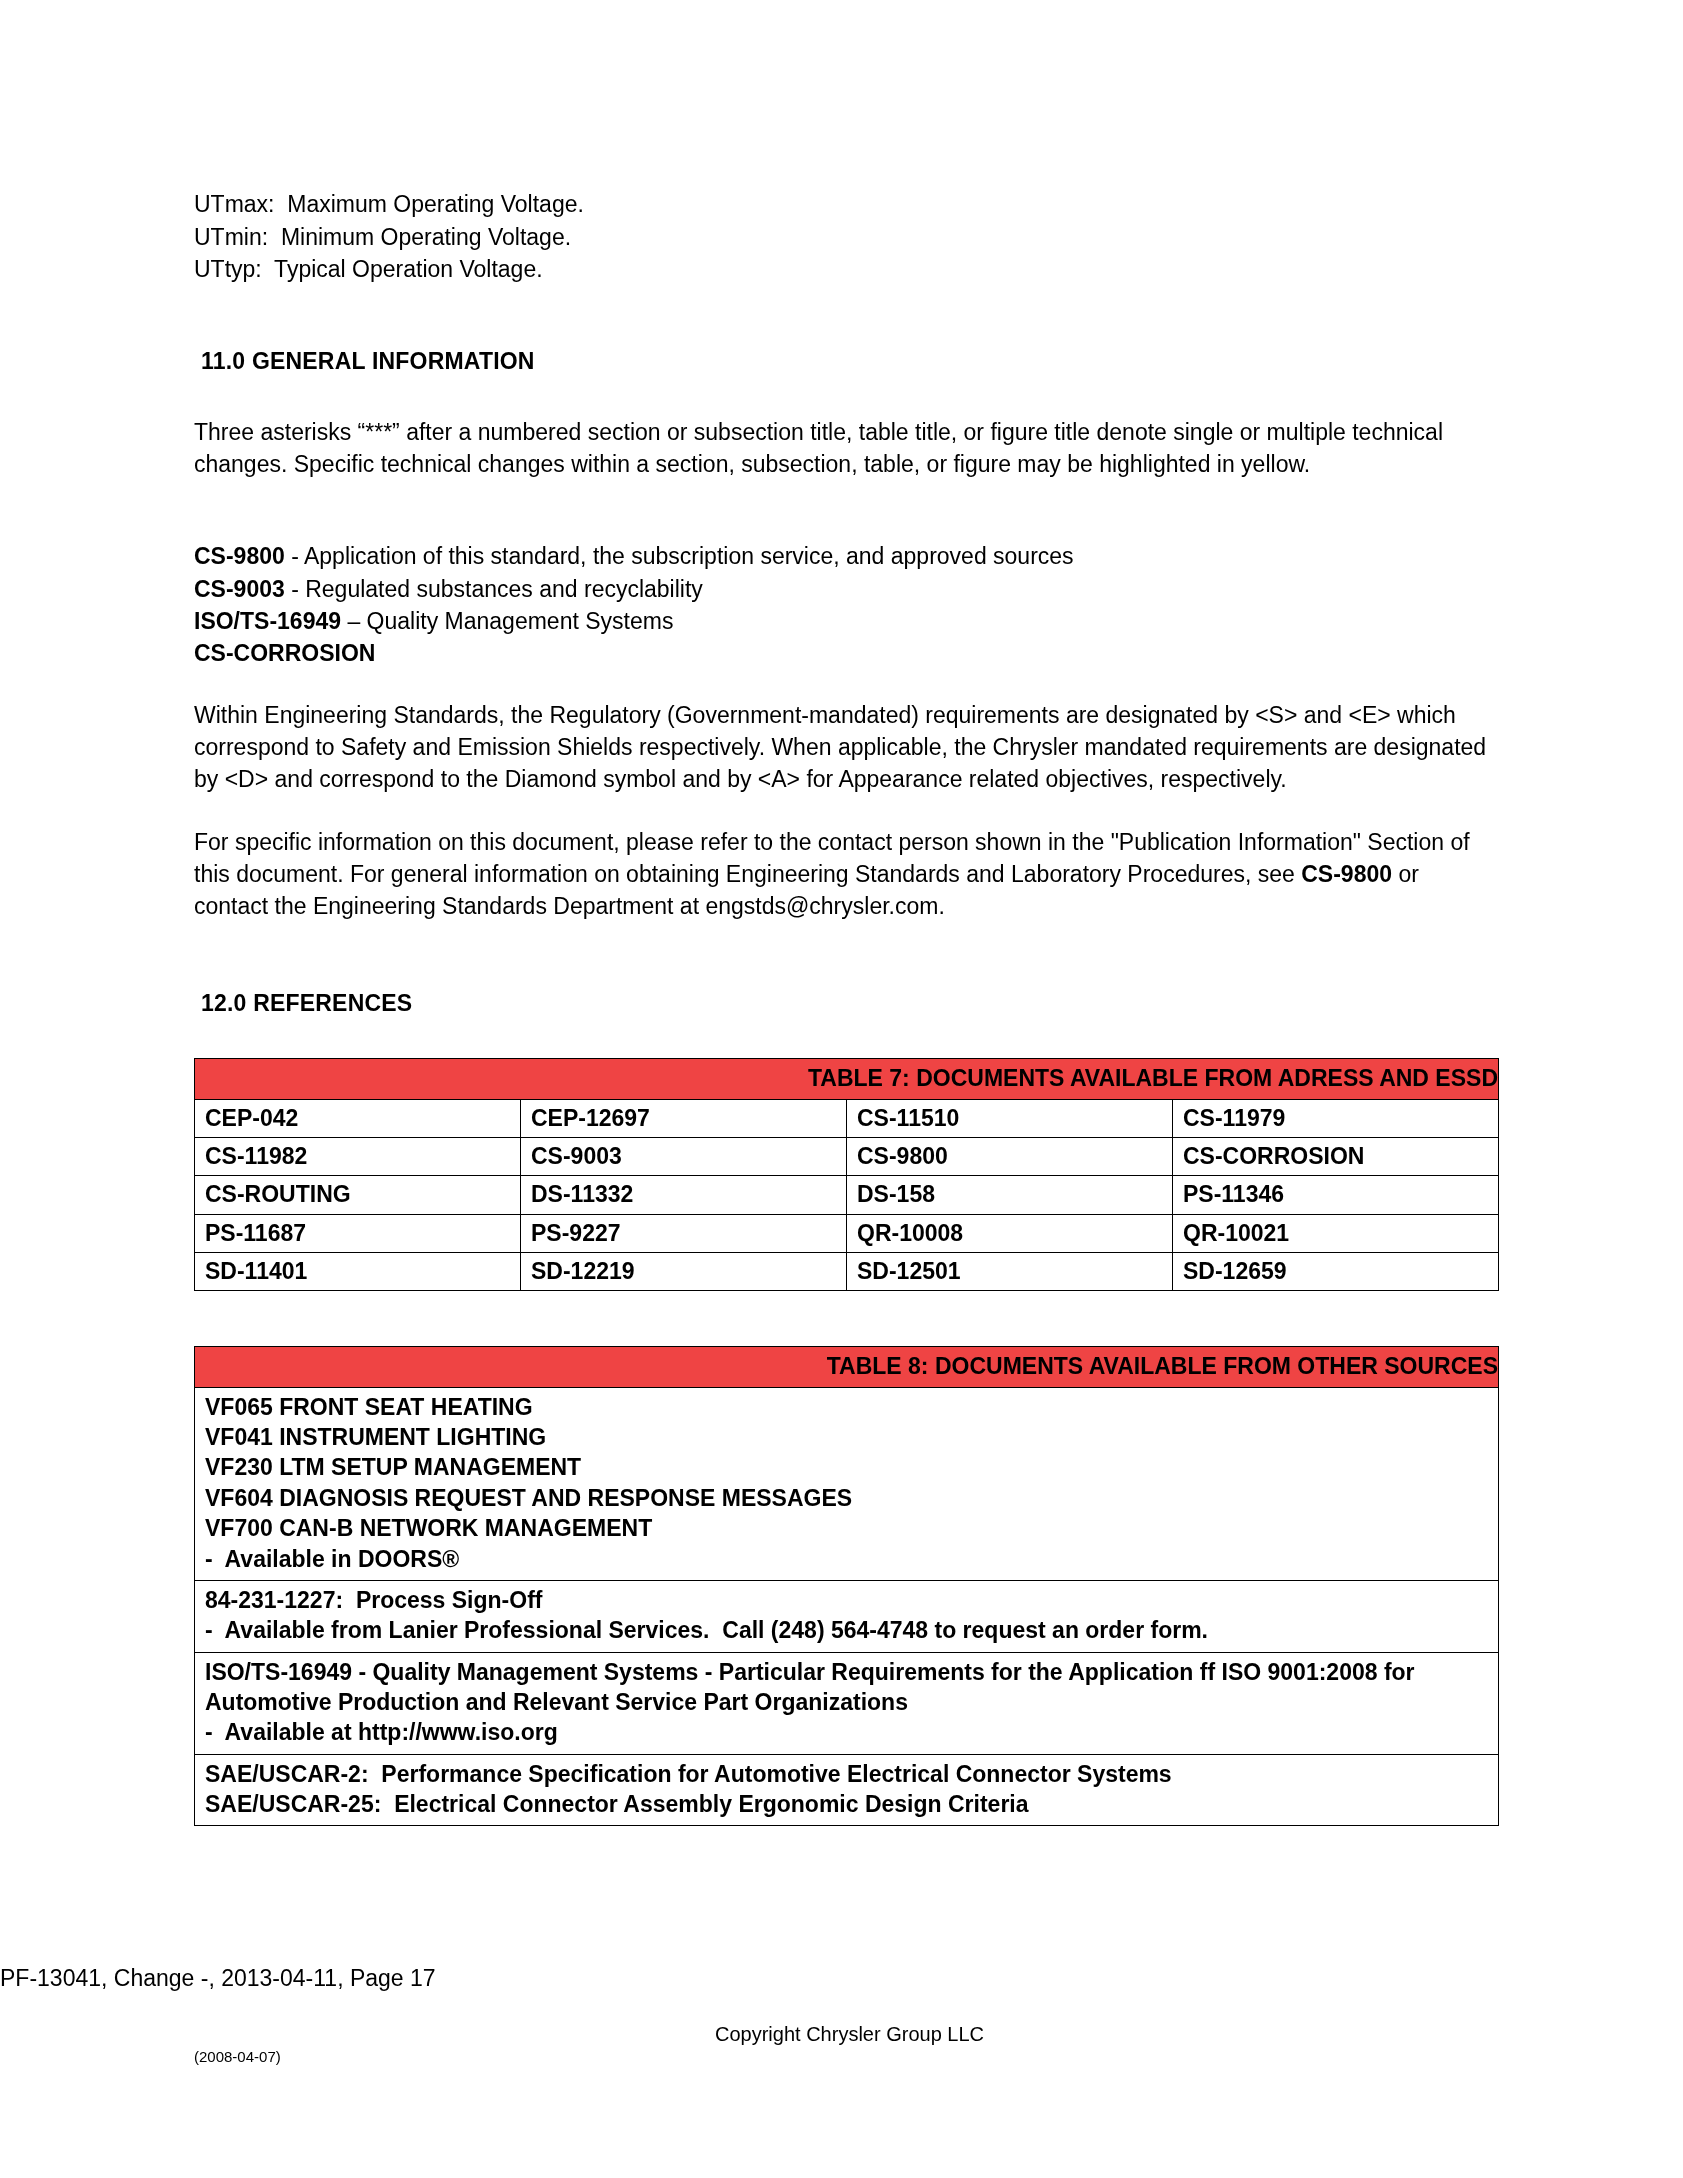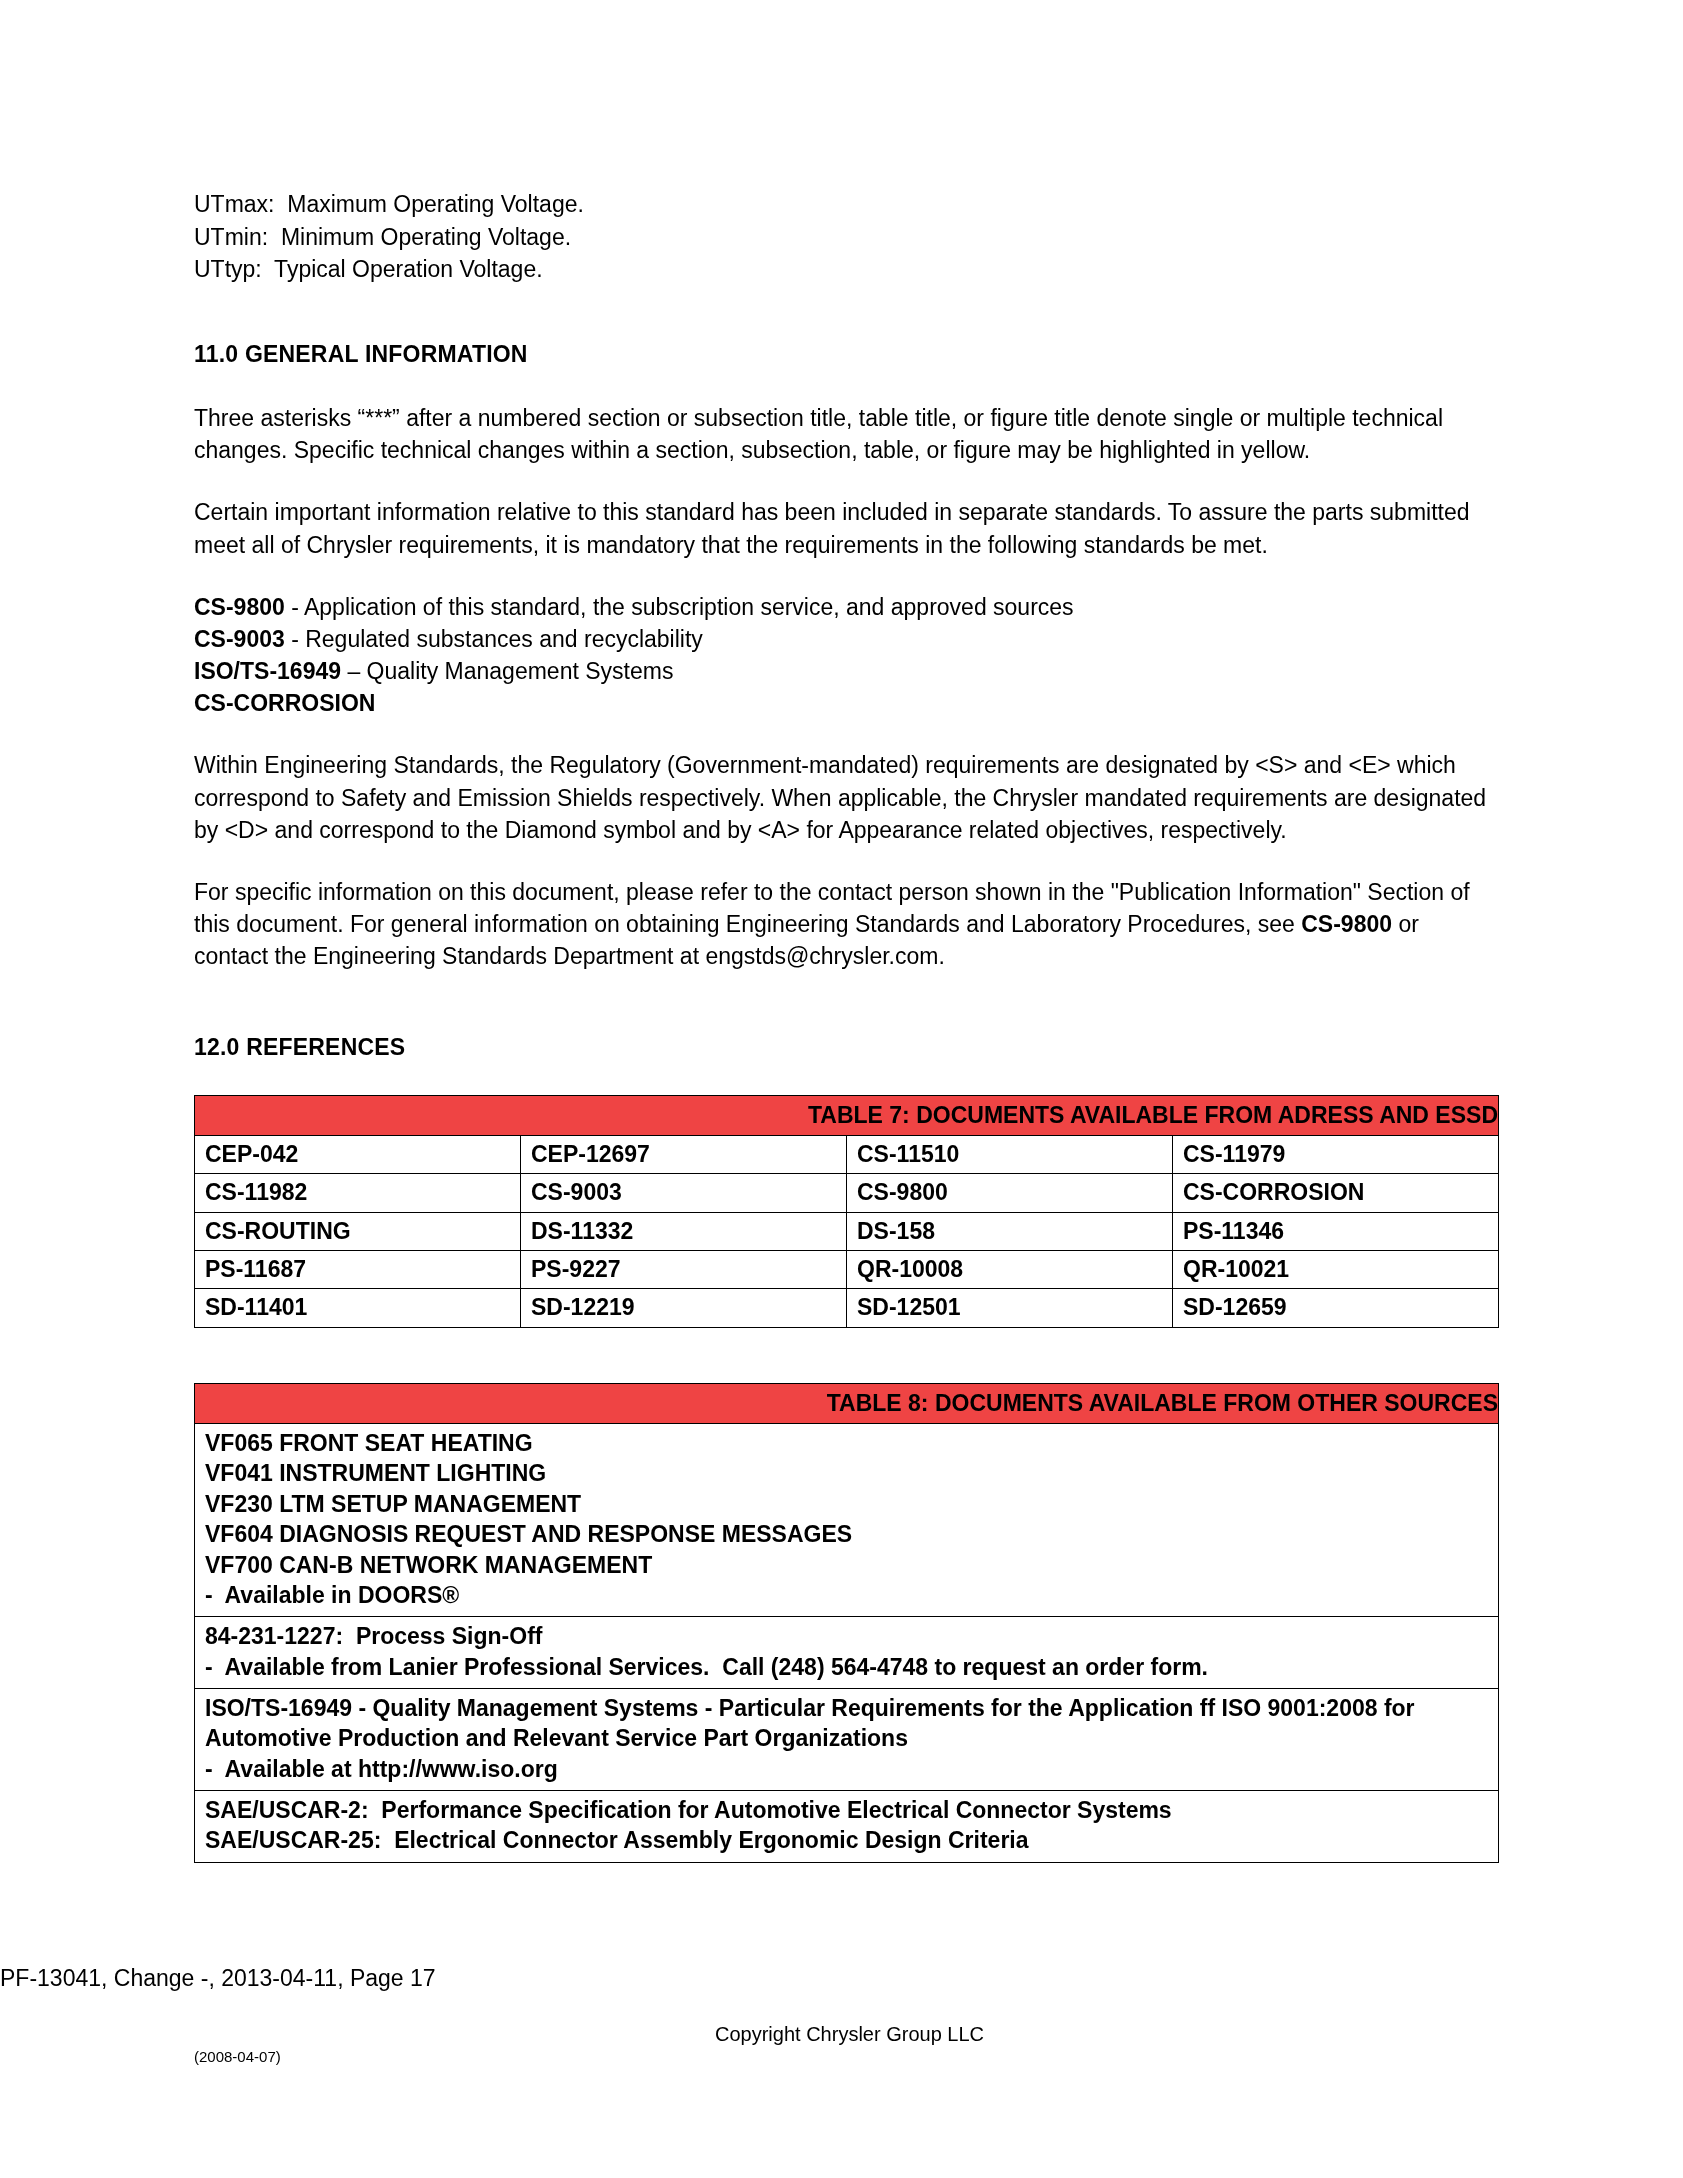--- a/index.html
+++ b/index.html
@@ -24,21 +24,21 @@
   }
   .defs-block {
     font-size: 23px;
     line-height: 1.42;
   }
   .defs-block div { white-space: pre; }
 
   h2.section {
     font-size: 23px;
     font-weight: bold;
-    margin: 0;
+    margin: 7px;
     padding: 0;
     letter-spacing: 0.2px;
   }
   .sp-34 { height: 34px; }
   .sp-30 { height: 30px; }
   .sp-56 { height: 55px; }
   .sp-62 { height: 61px; }
 
   p.body {
     font-size: 23px;
@@ -117,21 +117,20 @@
   <div class="sp-56"></div>
 
   <h2 class="section">11.0  GENERAL INFORMATION</h2>
 
   <div class="sp-34"></div>
 
   <p class="body">Three asterisks “***” after a numbered section or subsection title, table title, or figure title denote single or multiple technical changes.  Specific technical changes within a section, subsection, table, or figure may be highlighted in yellow.</p>
 
   <div class="sp-30"></div>
 
-  <p class="body">Certain important information relative to this standard has been included in separate standards.  To assure the parts submitted meet all of Chrysler requirements, it is mandatory that the requirements in the following standards be met.</p>
 
   <div class="sp-30"></div>
 
   <div class="std-list">
     <div><b>CS-9800</b><span> - Application of this standard, the subscription service, and approved sources</span></div>
     <div><b>CS-9003</b><span> - Regulated substances and recyclability</span></div>
     <div><b>ISO/TS-16949</b><span> – Quality Management Systems</span></div>
     <div><b>CS-CORROSION</b><span></span></div>
   </div>
 

